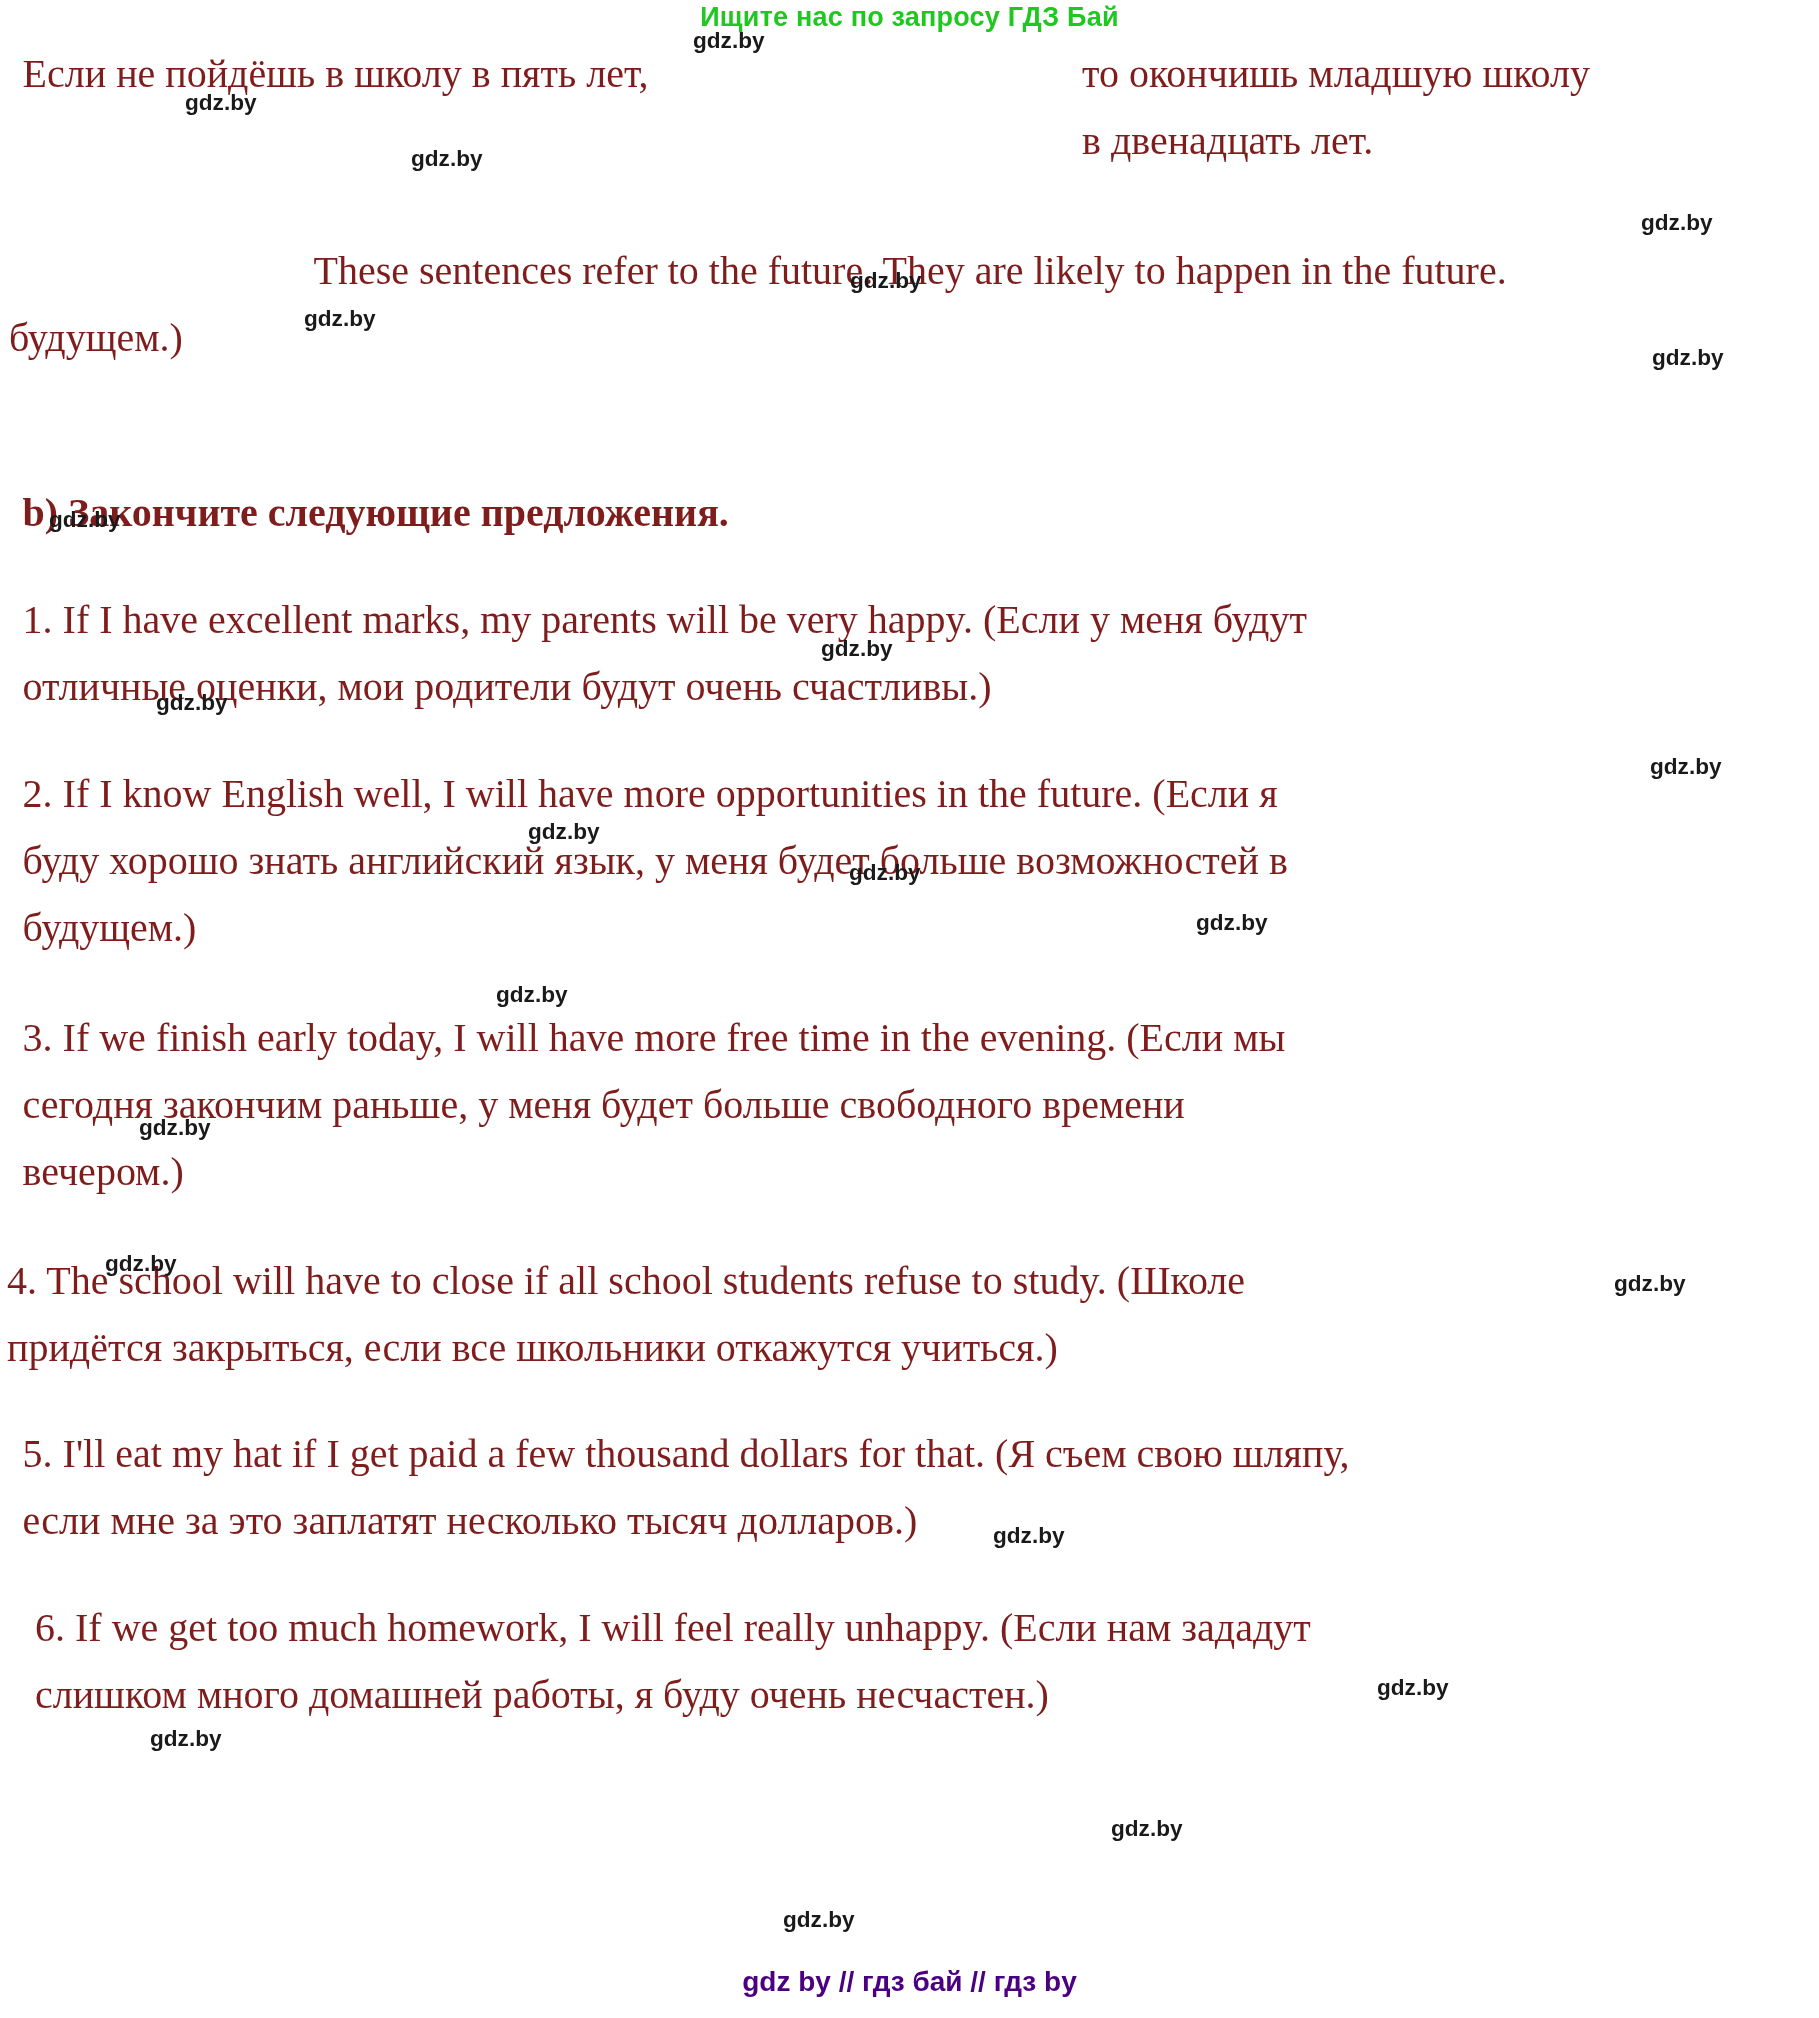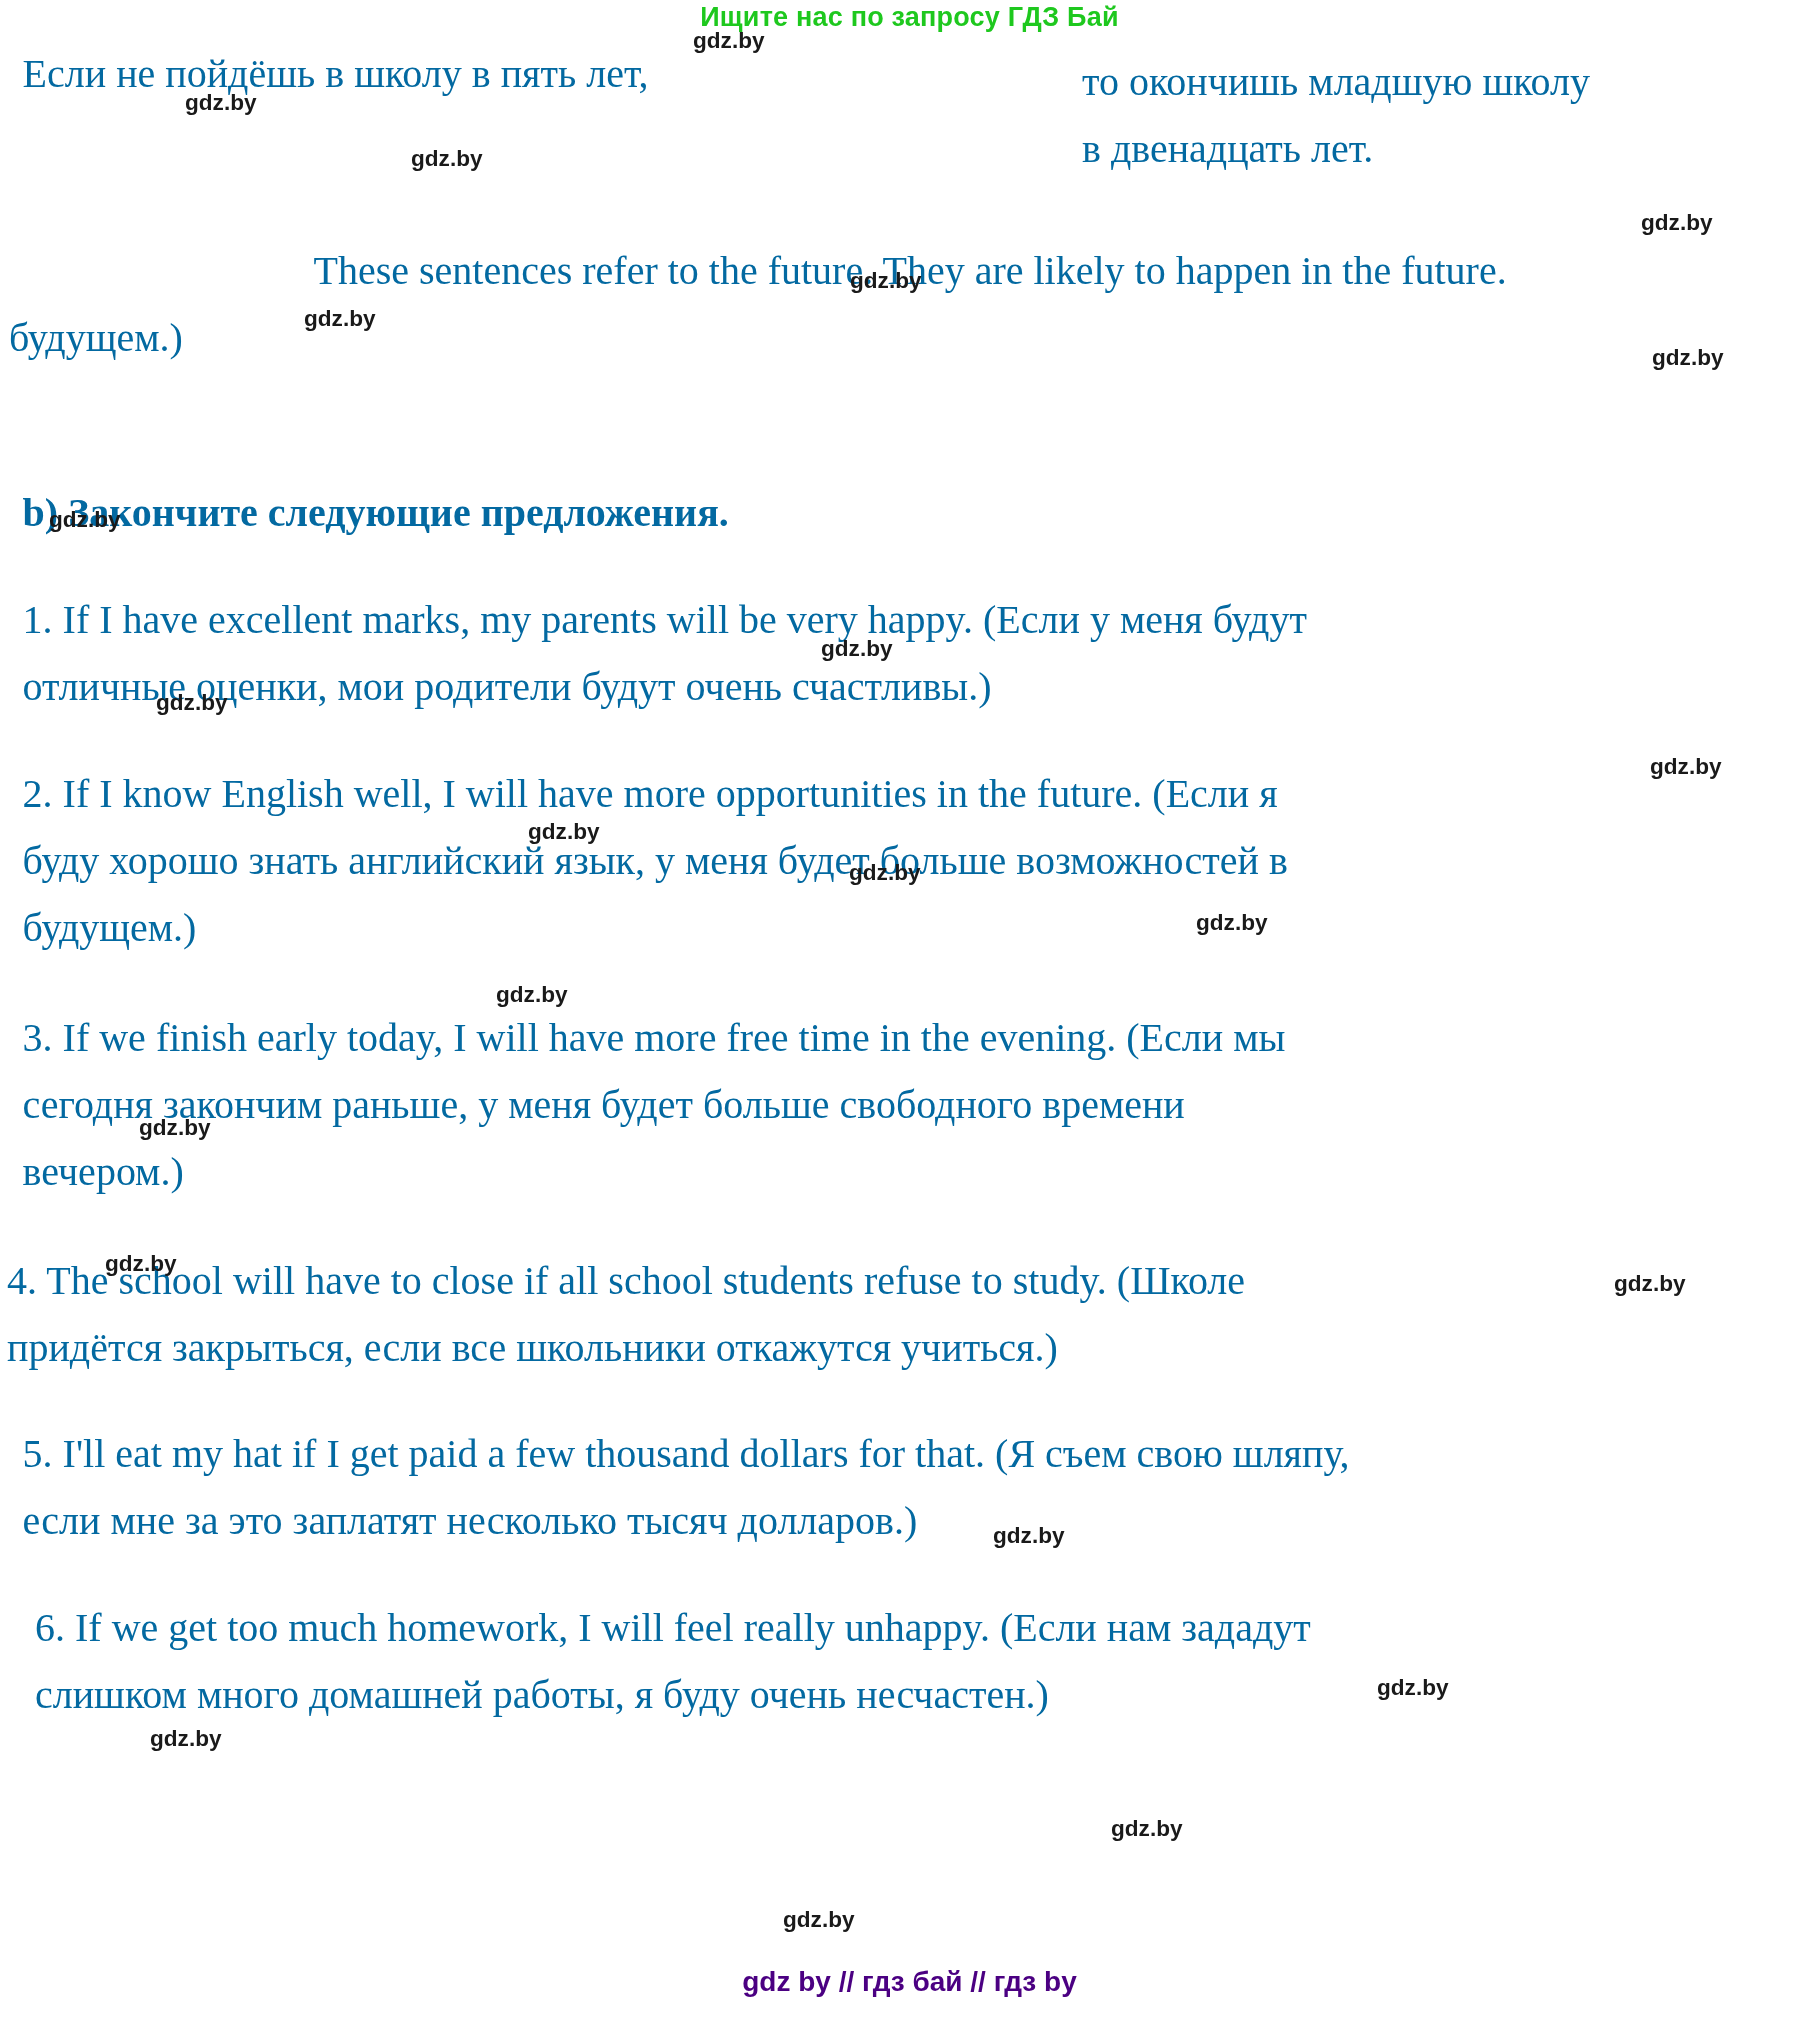--- a/index.html
+++ b/index.html
@@ -63,21 +63,21 @@
     white-space: nowrap;
     z-index: 5;
   }
 
   
   .tblock {
     position: absolute;
     font-family: "Liberation Serif", "DejaVu Serif", serif;
     font-size: 40px;
     line-height: 67px;
-    color: #0369a1;
+    color: #7f1d1d;
     z-index: 3;
   }
   .tblock.bold {
     font-weight: 700;
   }
   .tblock.center {
     text-align: center;
   }
 
   .line { display: block; white-space: nowrap; }
@@ -111,21 +111,21 @@
   <div class="wm" style="left:993px; top:1523px;">gdz.by</div>
   <div class="wm" style="left:1377px; top:1675px;">gdz.by</div>
   <div class="wm" style="left:150px; top:1726px;">gdz.by</div>
   <div class="wm" style="left:1111px; top:1816px;">gdz.by</div>
   <div class="wm" style="left:783px; top:1907px;">gdz.by</div>
 
   <div class="tblock" style="left:22.6px; top:40px; width:995px;">
     <span class="line">Если не пойдёшь в школу в пять лет,</span>
   </div>
 
-  <div class="tblock" style="left:1082px; top:48px; width:737px;">
+  <div class="tblock" style="left:1082px; top:40px; width:737px;">
     <span class="line">то окончишь младшую школу</span>
     <span class="line">в двенадцать лет.</span>
   </div>
 
   <div class="tblock center" style="left:22.6px; top:237px; width:1775px;">
     <span class="line">These sentences refer to the future. They are likely to happen in the future.</span>
   </div>
 
   <div class="tblock" style="left:9px; top:304px; width:1800px;">
     <span class="wrapline">будущем.)</span>

